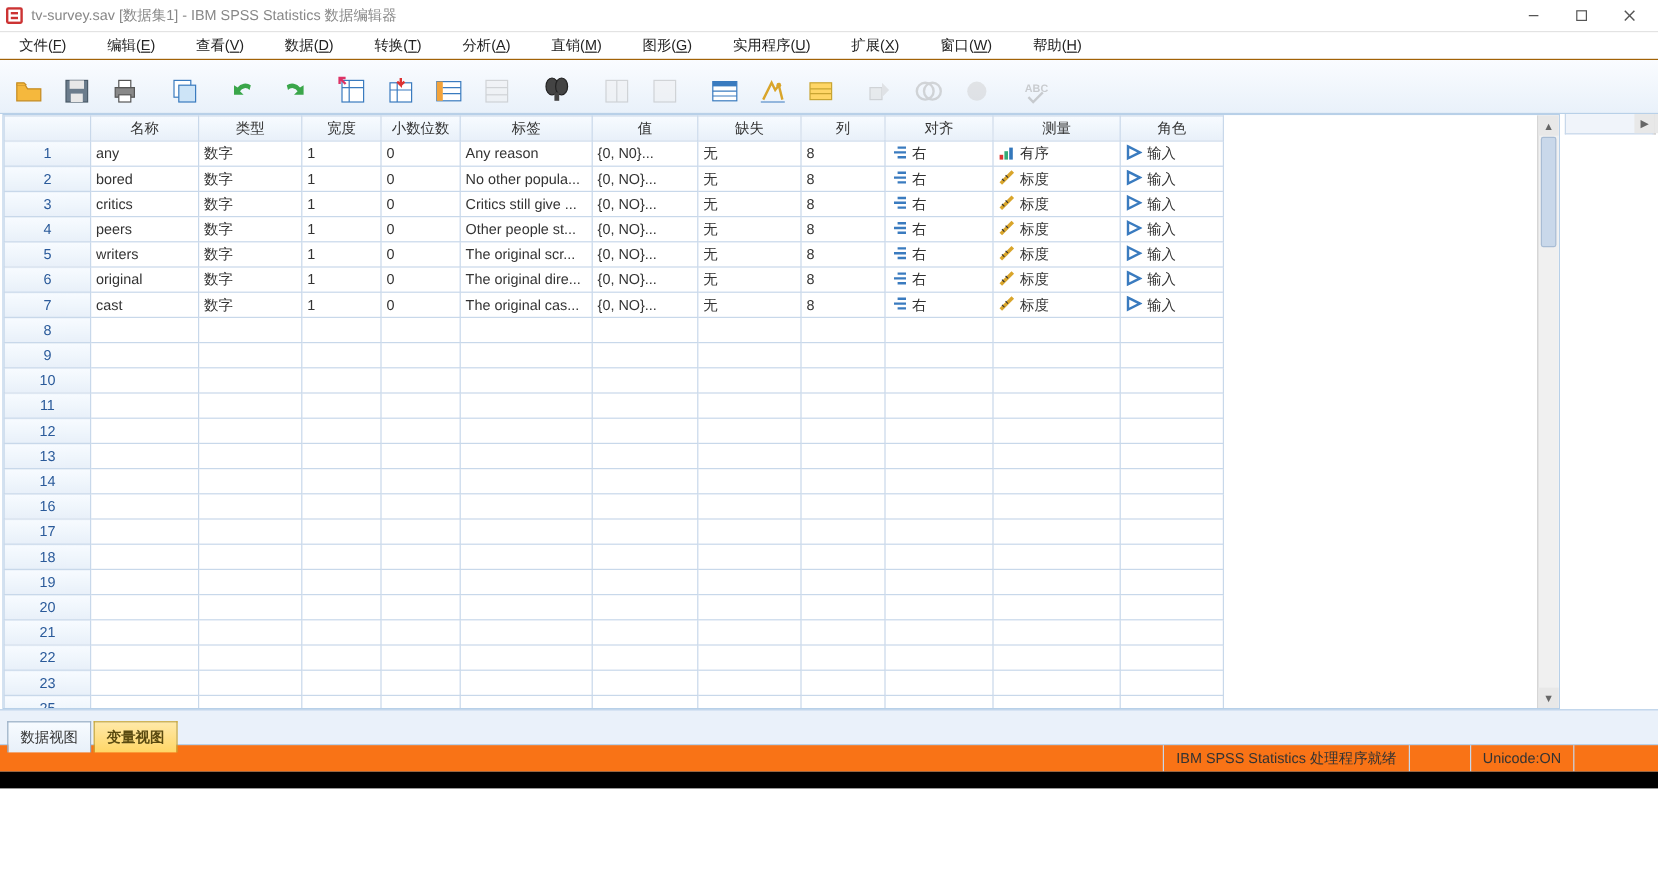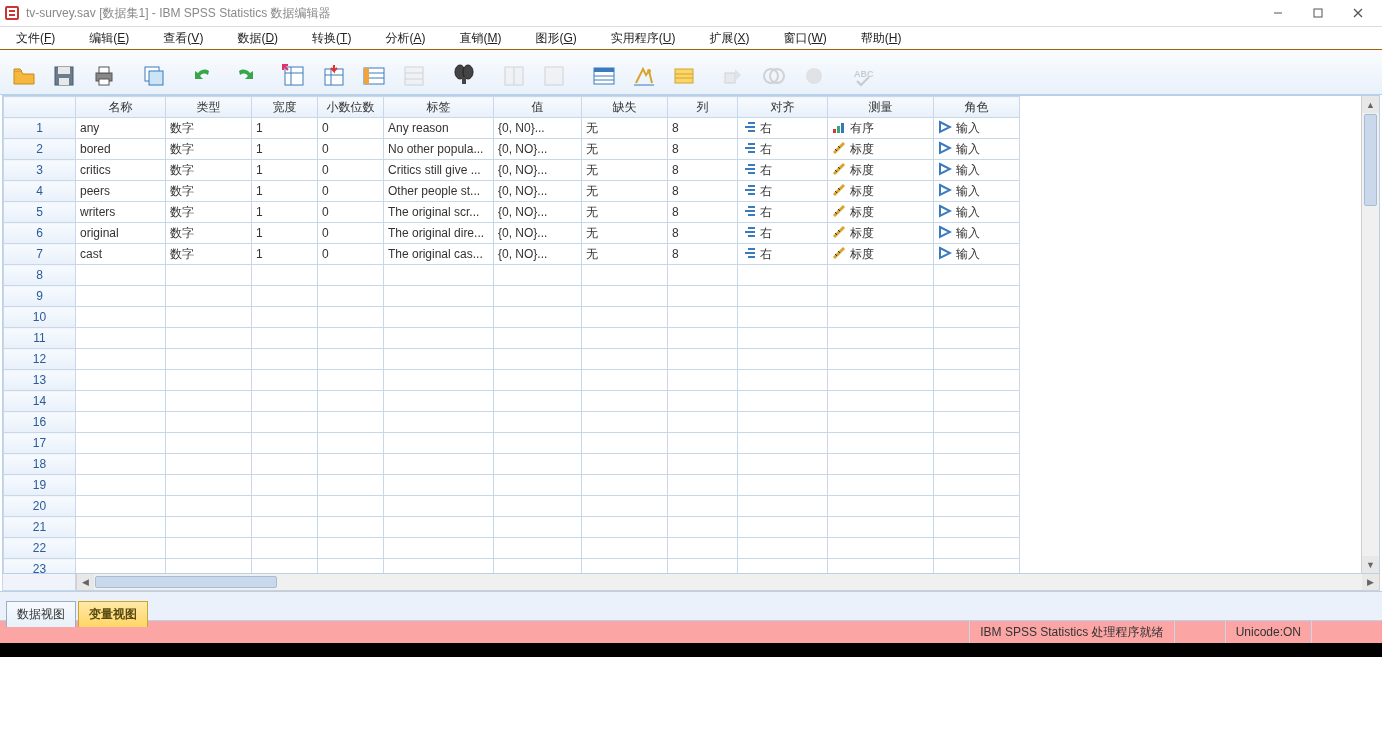--- a/index.html
+++ b/index.html
@@ -87,21 +87,21 @@
   }
   .toolbar .tool-btn svg { width: 26px; height: 26px; }
   .toolbar .tool-btn.disabled { opacity: 0.45; cursor: default; }
   .toolbar .sep {
     width: 6px;
   }
   
   .grid-area {
     flex: 1;
     display: flex;
-    flex-direction: column;
+    flex-direction: row;
     overflow: hidden;
   }
   .grid-scroll {
     flex: 1;
     overflow: hidden;
     position: relative;
     border: 1px solid #b8d0e8;
     margin: 0 2px;
   }
   .grid-inner {
@@ -229,21 +229,21 @@
   .view-tabs .tab.active {
     background: linear-gradient(#ffe9a8, #ffd666);
     border-color: #c9a532;
     font-weight: bold;
     color: #5a4a10;
   }
   
   .statusbar {
     height: 22px;
     border-top: 1px solid #b8d0e8;
-    background: #fca5a5;
+    background: #f97316;
     display: flex;
     align-items: center;
     font-size: 12px;
     color: #333;
   }
   .statusbar .status-left { flex: 1; padding-left: 8px; }
   .statusbar .status-cell {
     border-left: 1px solid #c8d8ea;
     padding: 0 10px;
     height: 100%;

